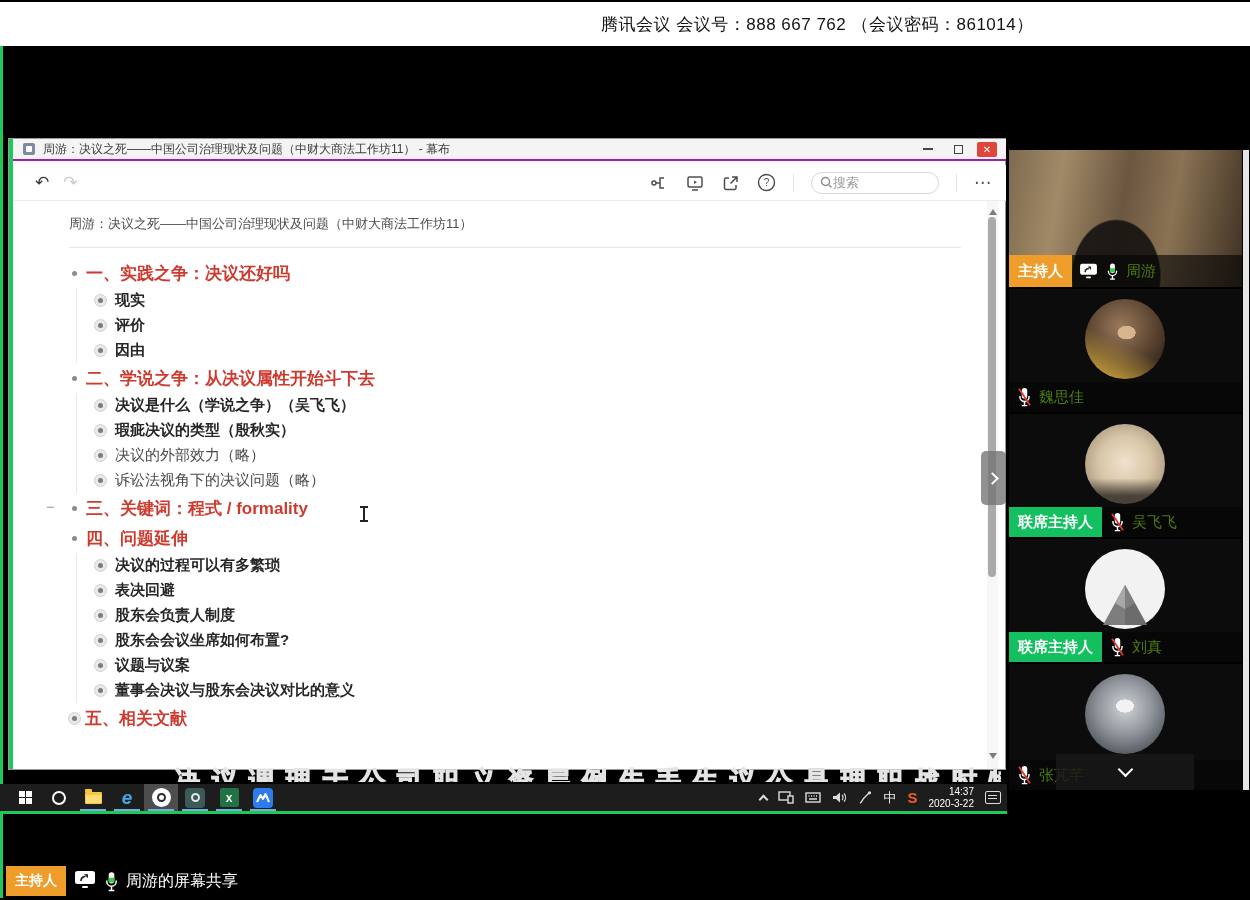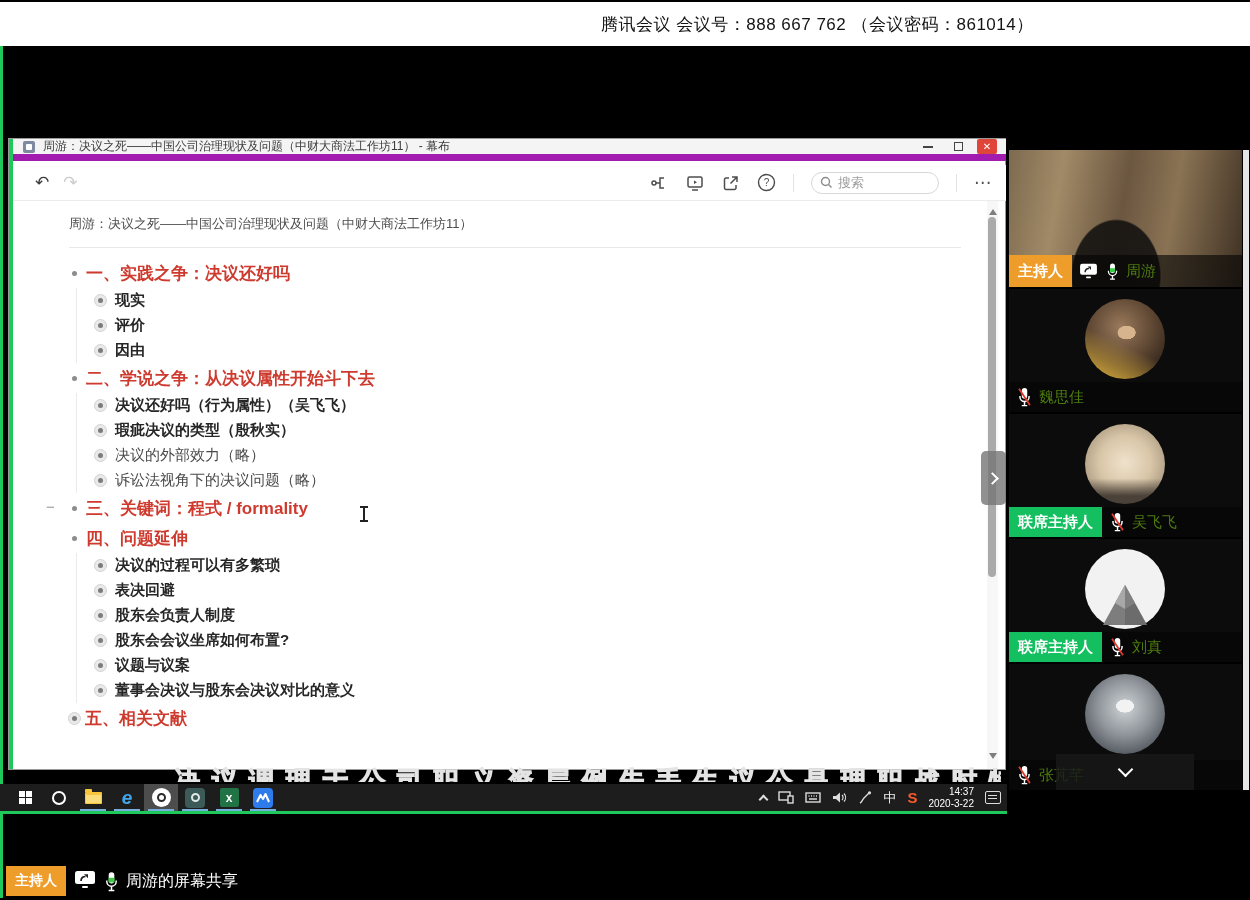--- a/index.html
+++ b/index.html
@@ -10,38 +10,38 @@
   .top-bar{left:0;top:0;width:1250px;height:46px;background:#fff;border-top:2px solid #000;}
   .top-bar .mtitle{position:absolute;left:601px;top:11px;font-size:17px;color:#141414;letter-spacing:.5px;}
 
   
   .green-left{left:0;top:46px;width:3px;height:852px;background:#1ec85a;}
   .green-bottom{left:0;top:811px;width:1007px;height:3px;background:#1ec85a;}
 
   
   .win{left:8px;top:138px;width:998px;height:632px;background:#fff;border:1px solid #9a9a9a;}
   .win-green{left:0;top:0;width:4px;height:630px;background:#1ec85a;}
-  .titlebar{left:4px;top:0;width:993px;height:22px;background:#f4f4f4;border-bottom:7px solid #a21caf;display:flex;align-items:center;}
+  .titlebar{left:4px;top:0;width:993px;height:22px;background:#f4f4f4;border-bottom:2px solid #a21caf;display:flex;align-items:center;}
   .tb-ico{width:12px;height:12px;margin-left:10px;background:#7e8aa0;border-radius:2px;position:relative;}
   .tb-ico:after{content:"";position:absolute;left:3px;top:3px;width:6px;height:6px;background:#fff;border-radius:1px;}
   .tb-title{font-size:12px;color:#3c3c3c;margin-left:8px;white-space:nowrap;}
   .tb-ctrls{margin-left:auto;display:flex;align-items:center;height:100%;}
   .tb-btn{width:30px;height:100%;display:flex;align-items:center;justify-content:center;color:#444;}
   .min-bar{width:10px;height:2px;background:#444;}
   .max-box{width:9px;height:9px;border:1px solid #444;}
   .close-btn{width:20px;height:15px;background:#e0453a;border-radius:2px;color:#fff;font-size:10px;display:flex;align-items:center;justify-content:center;margin:0 9px 0 4px;}
 
   
   .toolbar{left:4px;top:26px;width:993px;height:36px;background:#fff;border-bottom:1px solid #ececec;display:flex;align-items:center;}
   .undo{margin-left:22px;font-size:17px;color:#3c3c3c;}
   .redo{margin-left:14px;font-size:17px;color:#cbcbcb;}
   .tool-right{margin-left:auto;display:flex;align-items:center;gap:17px;margin-right:14px;}
   .tico{width:19px;height:19px;display:flex;align-items:center;justify-content:center;color:#4d4d4d;}
   .tdivider{width:1px;height:18px;background:#e3e3e3;}
-  .search-pill{width:128px;height:22px;border:1px solid #d8d8d8;border-radius:11px;display:flex;align-items:center;padding:0 8px;gap:5px;background:#fff;}
+  .search-pill{width:128px;height:22px;border:1px solid #d8d8d8;border-radius:11px;display:flex;align-items:center;padding:0 8px;background:#fff;}
   .search-pill input{border:none;outline:none;width:90px;font-size:13px;color:#555;background:transparent;}
   .search-pill input::placeholder{color:#9b9b9b;}
   .more-dots{font-size:17px;color:#4d4d4d;letter-spacing:1px;}
 
   
   .doc{left:4px;top:62px;width:975px;height:568px;background:#fff;overflow:hidden;padding:8px 0 0 56px;}
   .doc-title{font-size:13px;color:#4d4d4d;margin-top:6px;}
   .doc-hr{width:892px;height:1px;background:#e8e8e8;margin-top:14px;}
   .outline{margin-top:10px;}
   .lvl1{height:30px;display:flex;align-items:center;position:relative;}
@@ -231,21 +231,21 @@
 
       <div class="lvl1">
         <span class="dot"></span>
         <span class="heading">二、学说之争：从决议属性开始斗下去</span>
       </div>
       <div class="kids">
         <div class="row">
             <span class="ring">
               <i></i>
             </span>
-            <span class="itext">决议还好吗（行为属性）（吴飞飞）</span>
+            <span class="itext">决议是什么（学说之争）（吴飞飞）</span>
           </div>
         <div class="row">
             <span class="ring">
               <i></i>
             </span>
             <span class="itext">瑕疵决议的类型（殷秋实）</span>
           </div>
         <div class="row">
             <span class="ring">
               <i></i>

